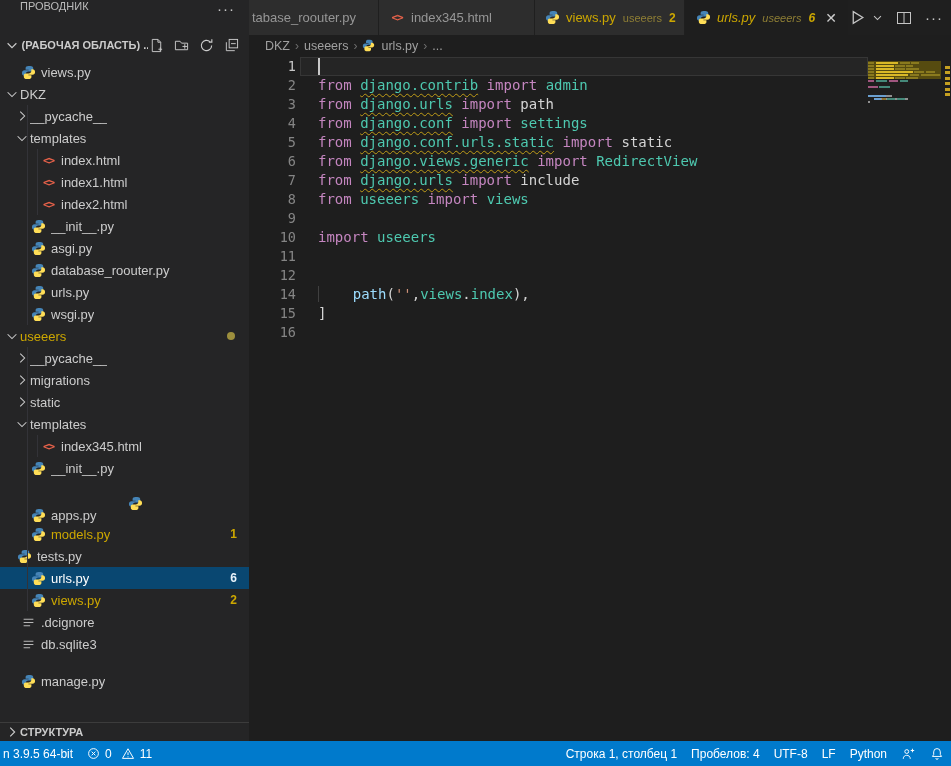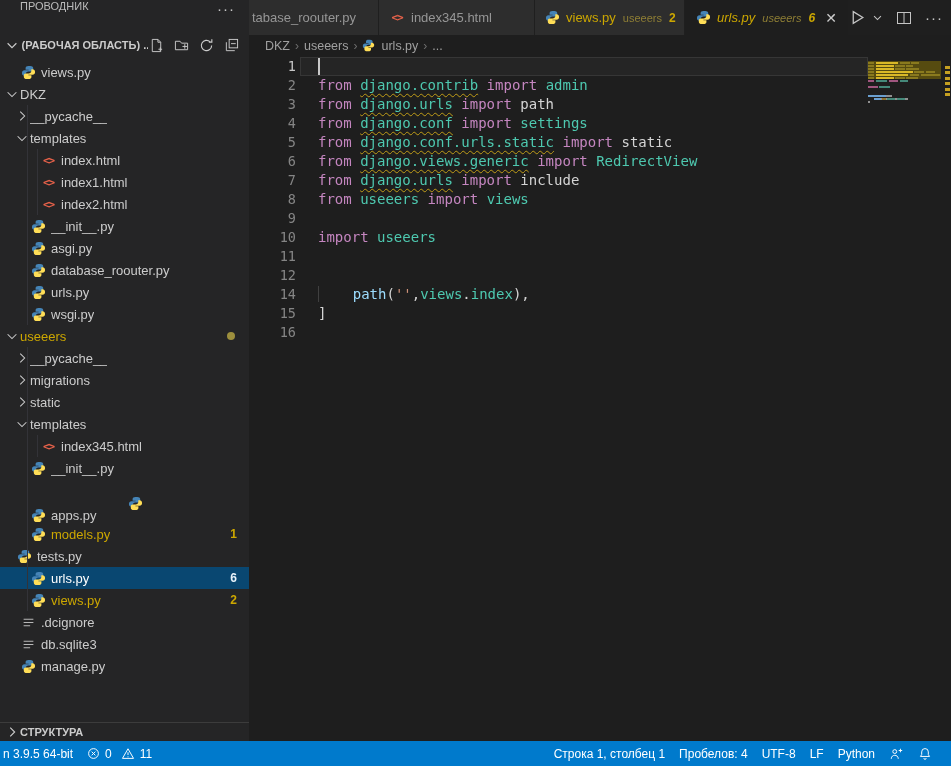--- a/index.html
+++ b/index.html
@@ -90,21 +90,21 @@
   .mm-bar { height:2px; flex:0 0 auto; }
   .ruler { position:absolute; left:695px; top:57px; width:7px; height:300px; }
   .ruler .mark { position:absolute; left:1px; width:5px; height:3px; background:#c5a021; }
 
   
   .statusbar { position:absolute; left:0; top:741px; width:951px; height:25px;
                background:#007acc; color:#ffffff; display:flex; align-items:center;
                font-size:12px; }
   .st-item { display:inline-flex; align-items:center; gap:4px; padding:0 7px; height:25px; cursor:pointer; }
   .st-left { display:flex; align-items:center; }
-  .st-right { margin-left:auto; display:flex; align-items:center; padding-right:12px; }
+  .st-right { margin-left:auto; display:flex; align-items:center; padding-right:0; }
   .st-item svg { display:block; }
   svg { shape-rendering:geometricPrecision; }
 </style>
 </head>
 <body>
 
 <div class="window">
 
   <div class="sidebar">
     <div class="sb-title">
@@ -411,21 +411,21 @@
         </div>
         <div class="row" style="padding-left: 4px;">
           <span class="twisty"></span>
           <span class="fico">
             <svg width="13" height="13" viewBox="0 0 16 16">
               <path d="M2 4h12M2 8h12M2 12h8" stroke="#b8b8b8" stroke-width="1.3"></path>
             </svg>
           </span>
           <span class="lbl">db.sqlite3</span>
         </div>
-        <div class="row" style="padding-left: 4px;">
+        <div class="row" style="padding-left: 4px; margin-top: 15px;">
           <span class="twisty"></span>
           <span class="fico">
             <svg width="15" height="15" viewBox="0 0 16 16">
               <path d="M7.9 1c-1.8 0-3 .8-3 2.2V5h3.2v.6H3.6C2.2 5.6 1 6.7 1 8.5s1.2 2.9 2.6 2.9H5V9.7C5 8.2 6.3 7 7.9 7H11c1.2 0 2-.9 2-2V3.2C13 1.9 11.7 1 9.9 1z" fill="#4584b6"></path>
               <path d="M8.1 15c1.8 0 3-.8 3-2.2V11H7.9v-.6h4.5c1.4 0 2.6-1.1 2.6-2.9S13.8 4.6 12.4 4.6H11v1.7C11 7.8 9.7 9 8.1 9H5c-1.2 0-2 .9-2 2v1.8C3 14.1 4.3 15 6.1 15z" fill="#ffde57"></path>
             </svg>
           </span>
           <span class="lbl">manage.py</span>
         </div>
       </div>

